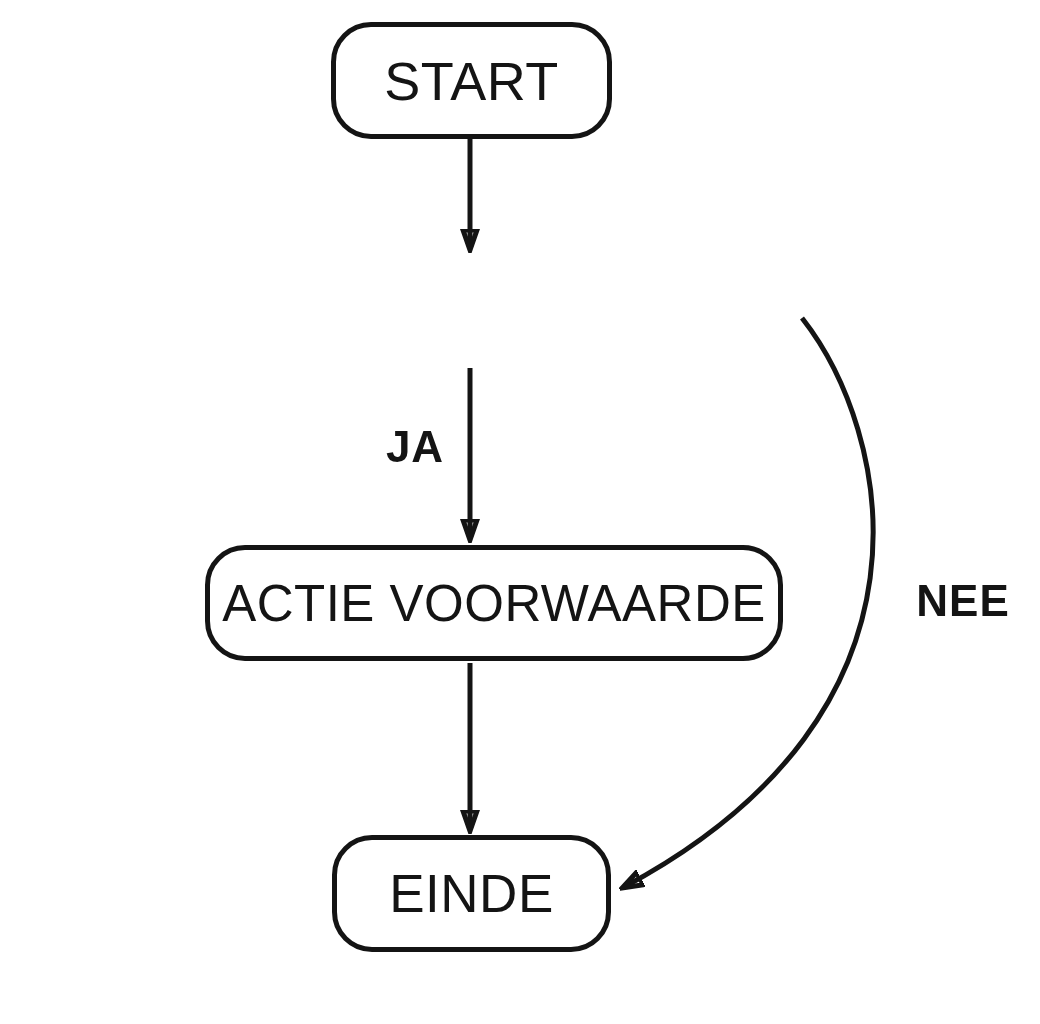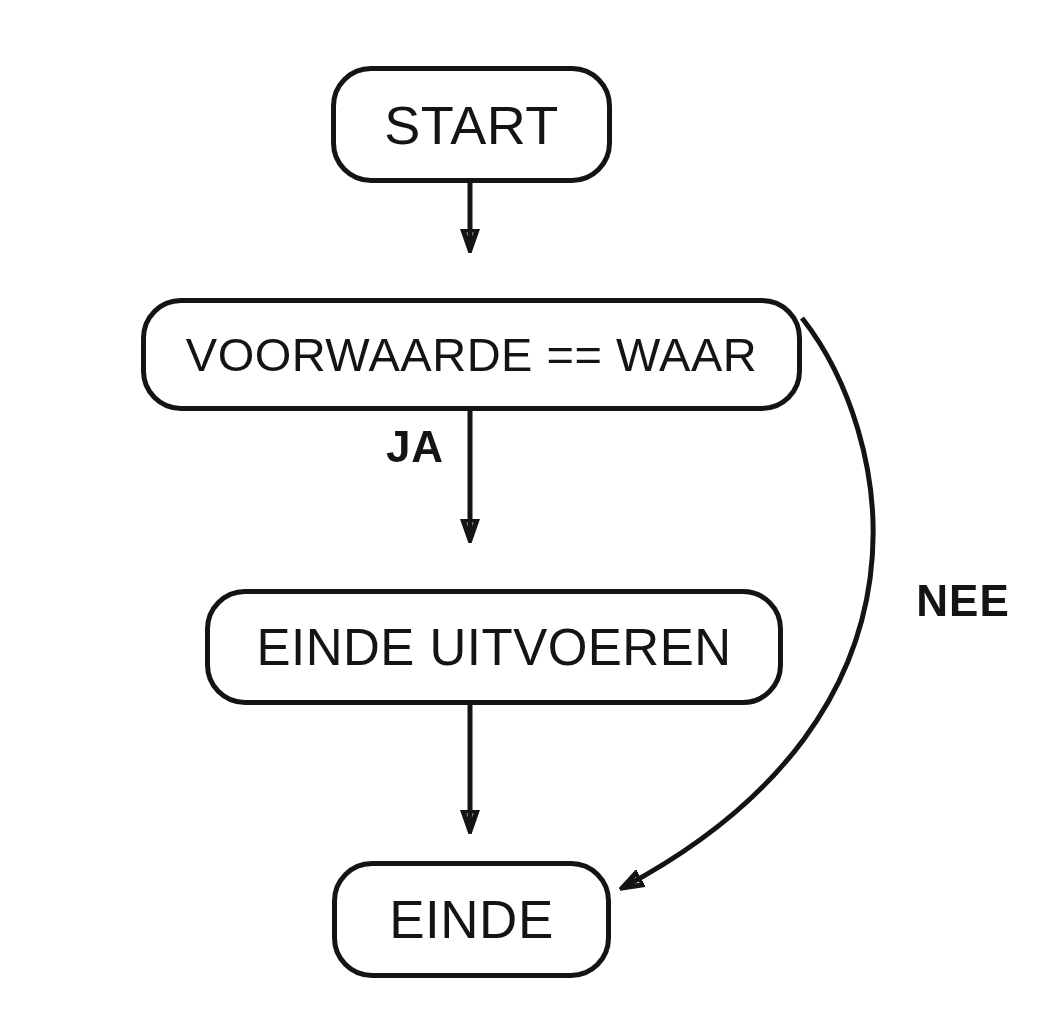--- a/index.html
+++ b/index.html
@@ -33,26 +33,25 @@
     display: flex;
     align-items: center;
     justify-content: center;
     background: #ffffff;
     border: 5px solid #141414;
     border-radius: 40px;
     box-sizing: border-box;
     white-space: nowrap;
     font-weight: 500;
     letter-spacing: 0.5px;
-    margin-top: 44px;
   }
   .node-start     { left: 331px; top:  22px; width: 281px; height: 117px; font-size: 54px; }
   .node-condition { left: 141px; top: 254px; width: 661px; height: 113px; font-size: 47px; }
   .node-action    { left: 205px; top: 545px; width: 578px; height: 116px; font-size: 51px; }
-  .node-end       { left: 332px; top: 817px; width: 279px; height: 117px; font-size: 53px; }
+  .node-end       { left: 332px; top: 835px; width: 279px; height: 117px; font-size: 53px; }
   .edge-label {
     position: absolute;
     transform: translate(-50%, -50%);
     font-size: 44px;
     font-weight: 700;
     letter-spacing: 1px;
     background: #ffffff;
     padding: 0 4px;
   }
   .label-ja  { left: 415px; top: 447px; }
@@ -72,26 +71,23 @@
     <line x1="470" y1="139" x2="470" y2="248" marker-end="url(#arrowhead)"></line>
     <line x1="470" y1="368" x2="470" y2="538" marker-end="url(#arrowhead)"></line>
     <line x1="470" y1="663" x2="470" y2="829" marker-end="url(#arrowhead)"></line>
     <path d="M 802 318 C 890 430, 955 710, 624 887" marker-end="url(#arrowhead)"></path>
   </svg>
 
   <div class="node node-start">
     <span>START</span>
   </div>
 
-  <div class="node node-condition">
-    <span>VOORWAARDE == WAAR</span>
-  </div>
 
   <div class="node node-action">
-    <span>EINDE UITVOEREN</span>
+    <span>ACTIE VOORWAARDE</span>
   </div>
 
   <div class="node node-end">
     <span>EINDE</span>
   </div>
 
   <div class="edge-label label-ja">JA</div>
 
   <div class="edge-label label-nee">NEE</div>
 

